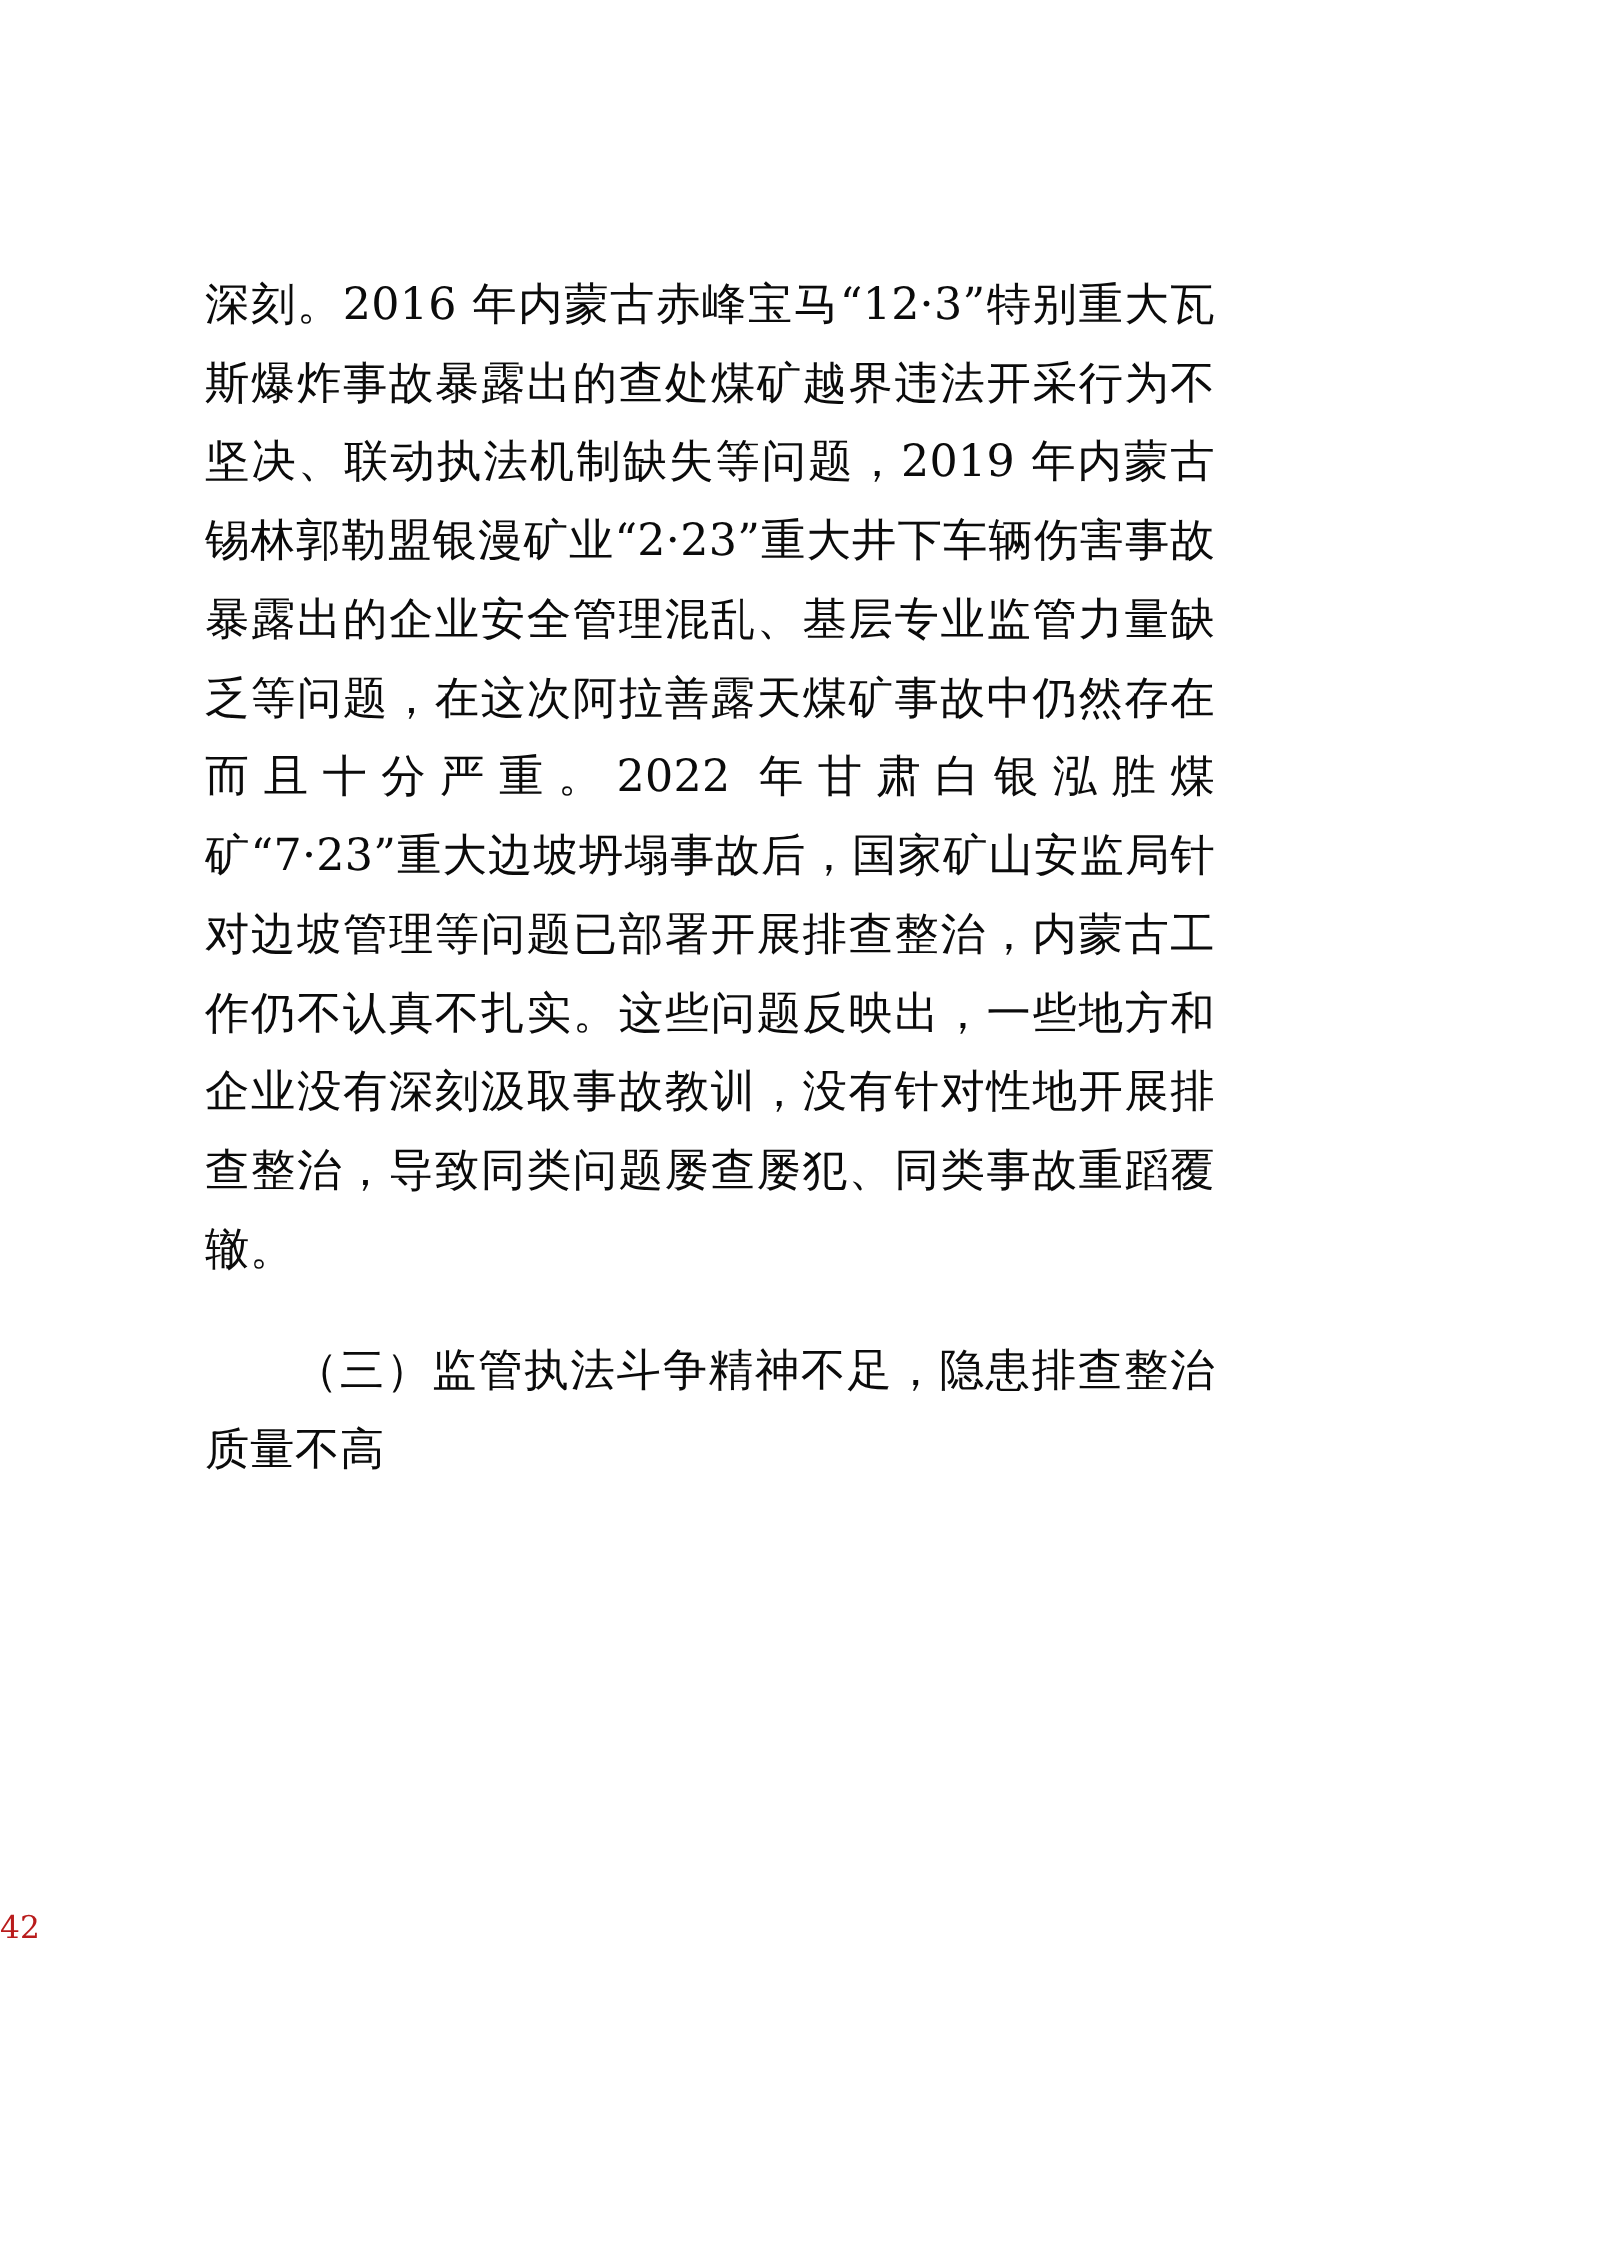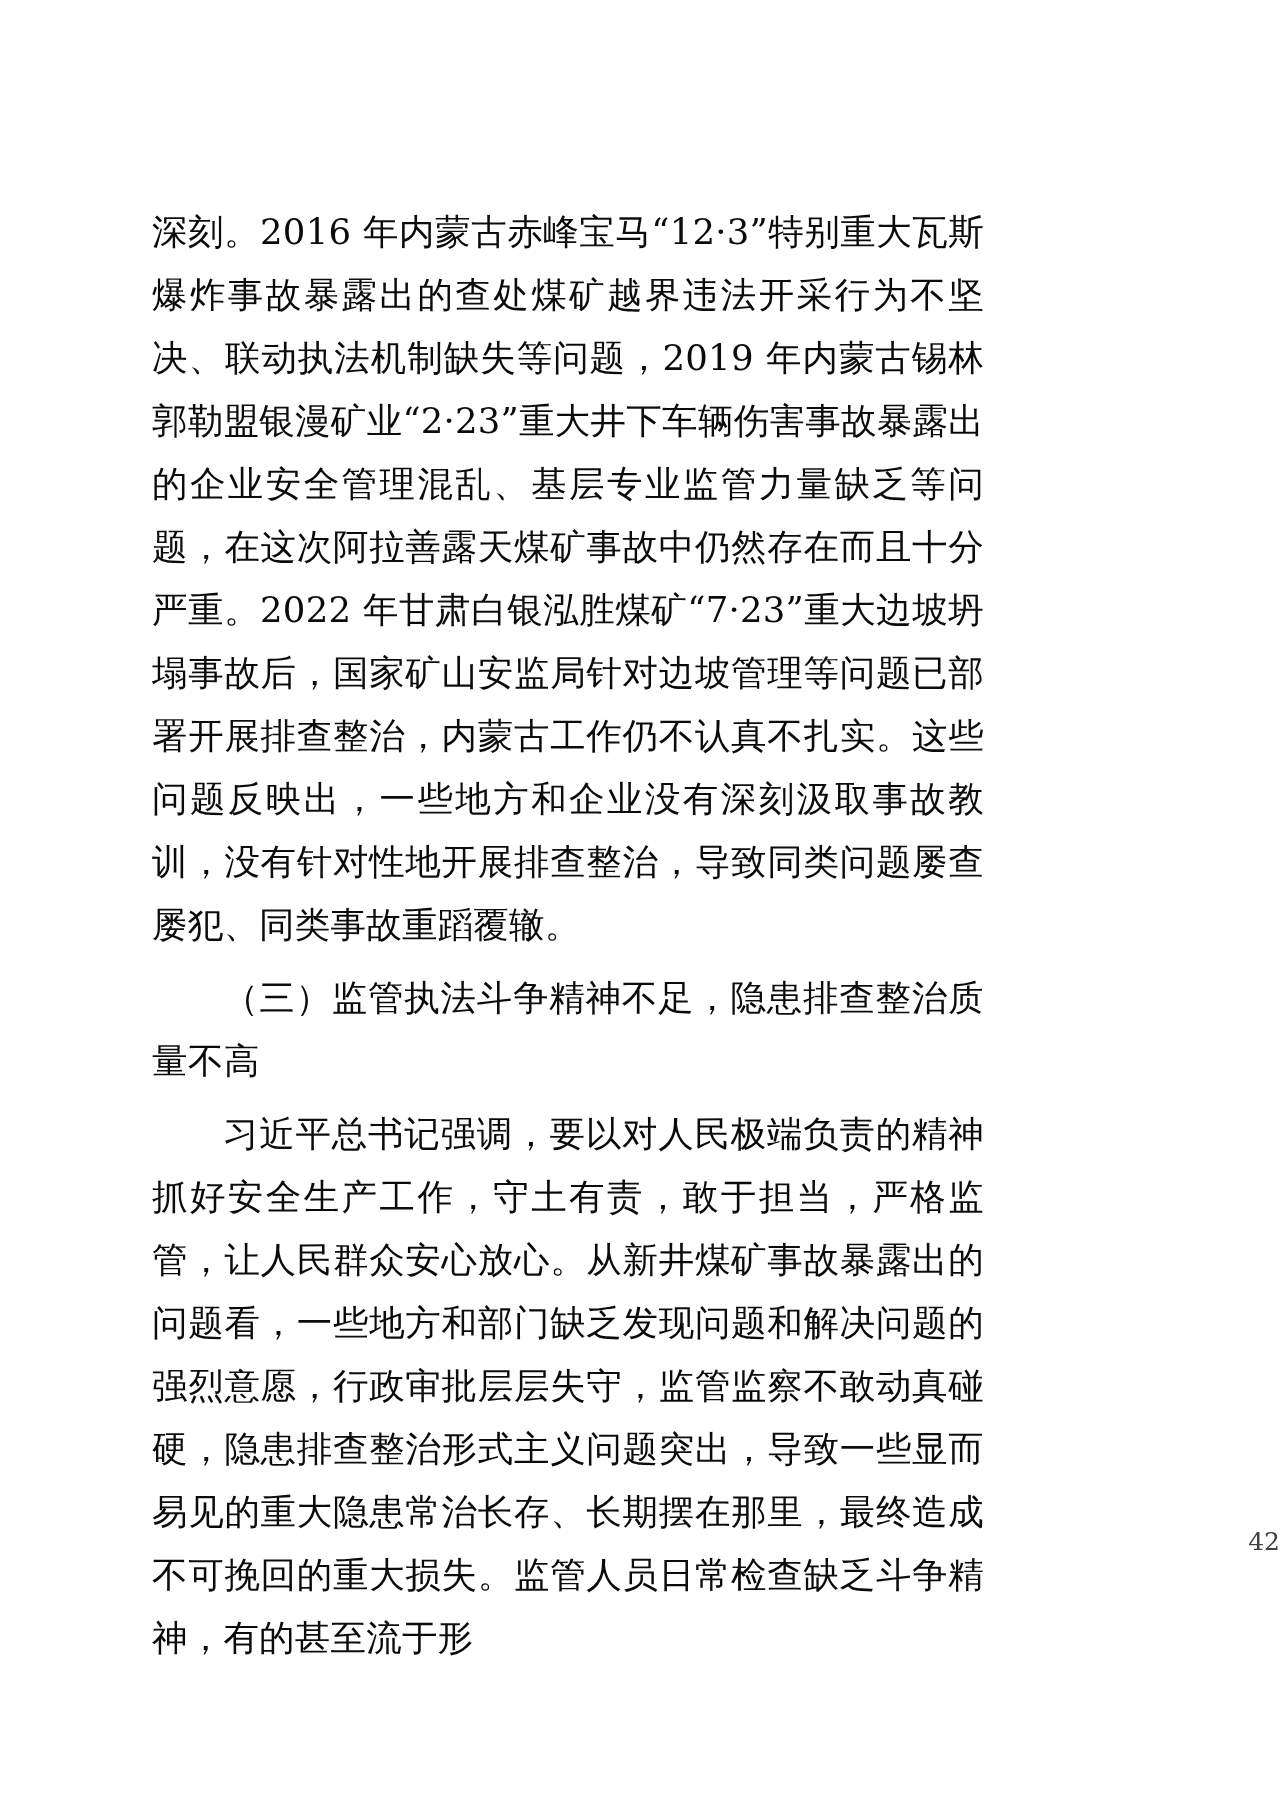--- a/index.html
+++ b/index.html
@@ -22,21 +22,21 @@
     top: 196px;
     width: 840px;
   }
   .para {
     font-family: "DejaVu Serif", serif;
     font-size: 35.5px;
     line-height: 63px;
     color: #0b0b0b;
     text-align: justify;
     text-justify: inter-ideograph;
-    margin: 4px;
+    margin: 16px;
     letter-spacing: 0.2px;
   }
   .para.body {
     text-indent: 0;
   }
   .para.indent {
     text-indent: 71px;
   }
   .para.heading {
     font-weight: normal;
@@ -44,40 +44,39 @@
     letter-spacing: 0.5px;
   }
   .gap-small {
     height: 2px;
   }
   .page-number {
     position: absolute;
     left: 0;
     right: 0;
     top: 1527px;
-    text-align: right;
+    text-align: left;
     font-family: "DejaVu Serif", serif;
     font-size: 25px;
-    color: #404040;
+    color: #b91c1c;
   }
 </style>
 </head>
 <body>
 
 <div class="page">
 
   <div class="content">
 
     <p class="para body">深刻。2016 年内蒙古赤峰宝马“12·3”特别重大瓦斯爆炸事故暴露出的查处煤矿越界违法开采行为不坚决、联动执法机制缺失等问题，2019 年内蒙古锡林郭勒盟银漫矿业“2·23”重大井下车辆伤害事故暴露出的企业安全管理混乱、基层专业监管力量缺乏等问题，在这次阿拉善露天煤矿事故中仍然存在而且十分严重。2022 年甘肃白银泓胜煤矿“7·23”重大边坡坍塌事故后，国家矿山安监局针对边坡管理等问题已部署开展排查整治，内蒙古工作仍不认真不扎实。这些问题反映出，一些地方和企业没有深刻汲取事故教训，没有针对性地开展排查整治，导致同类问题屡查屡犯、同类事故重蹈覆辙。</p>
 
     <div class="gap-small"></div>
 
     <p class="para heading">（三）监管执法斗争精神不足，隐患排查整治质量不高</p>
 
     <div class="gap-small"></div>
 
-    <p class="para indent">习近平总书记强调，要以对人民极端负责的精神抓好安全生产工作，守土有责，敢于担当，严格监管，让人民群众安心放心。从新井煤矿事故暴露出的问题看，一些地方和部门缺乏发现问题和解决问题的强烈意愿，行政审批层层失守，监管监察不敢动真碰硬，隐患排查整治形式主义问题突出，导致一些显而易见的重大隐患常治长存、长期摆在那里，最终造成不可挽回的重大损失。监管人员日常检查缺乏斗争精神，有的甚至流于形</p>
 
   </div>
 
   <div class="page-number">42</div>
 
 </div>
 
 </body></html>

